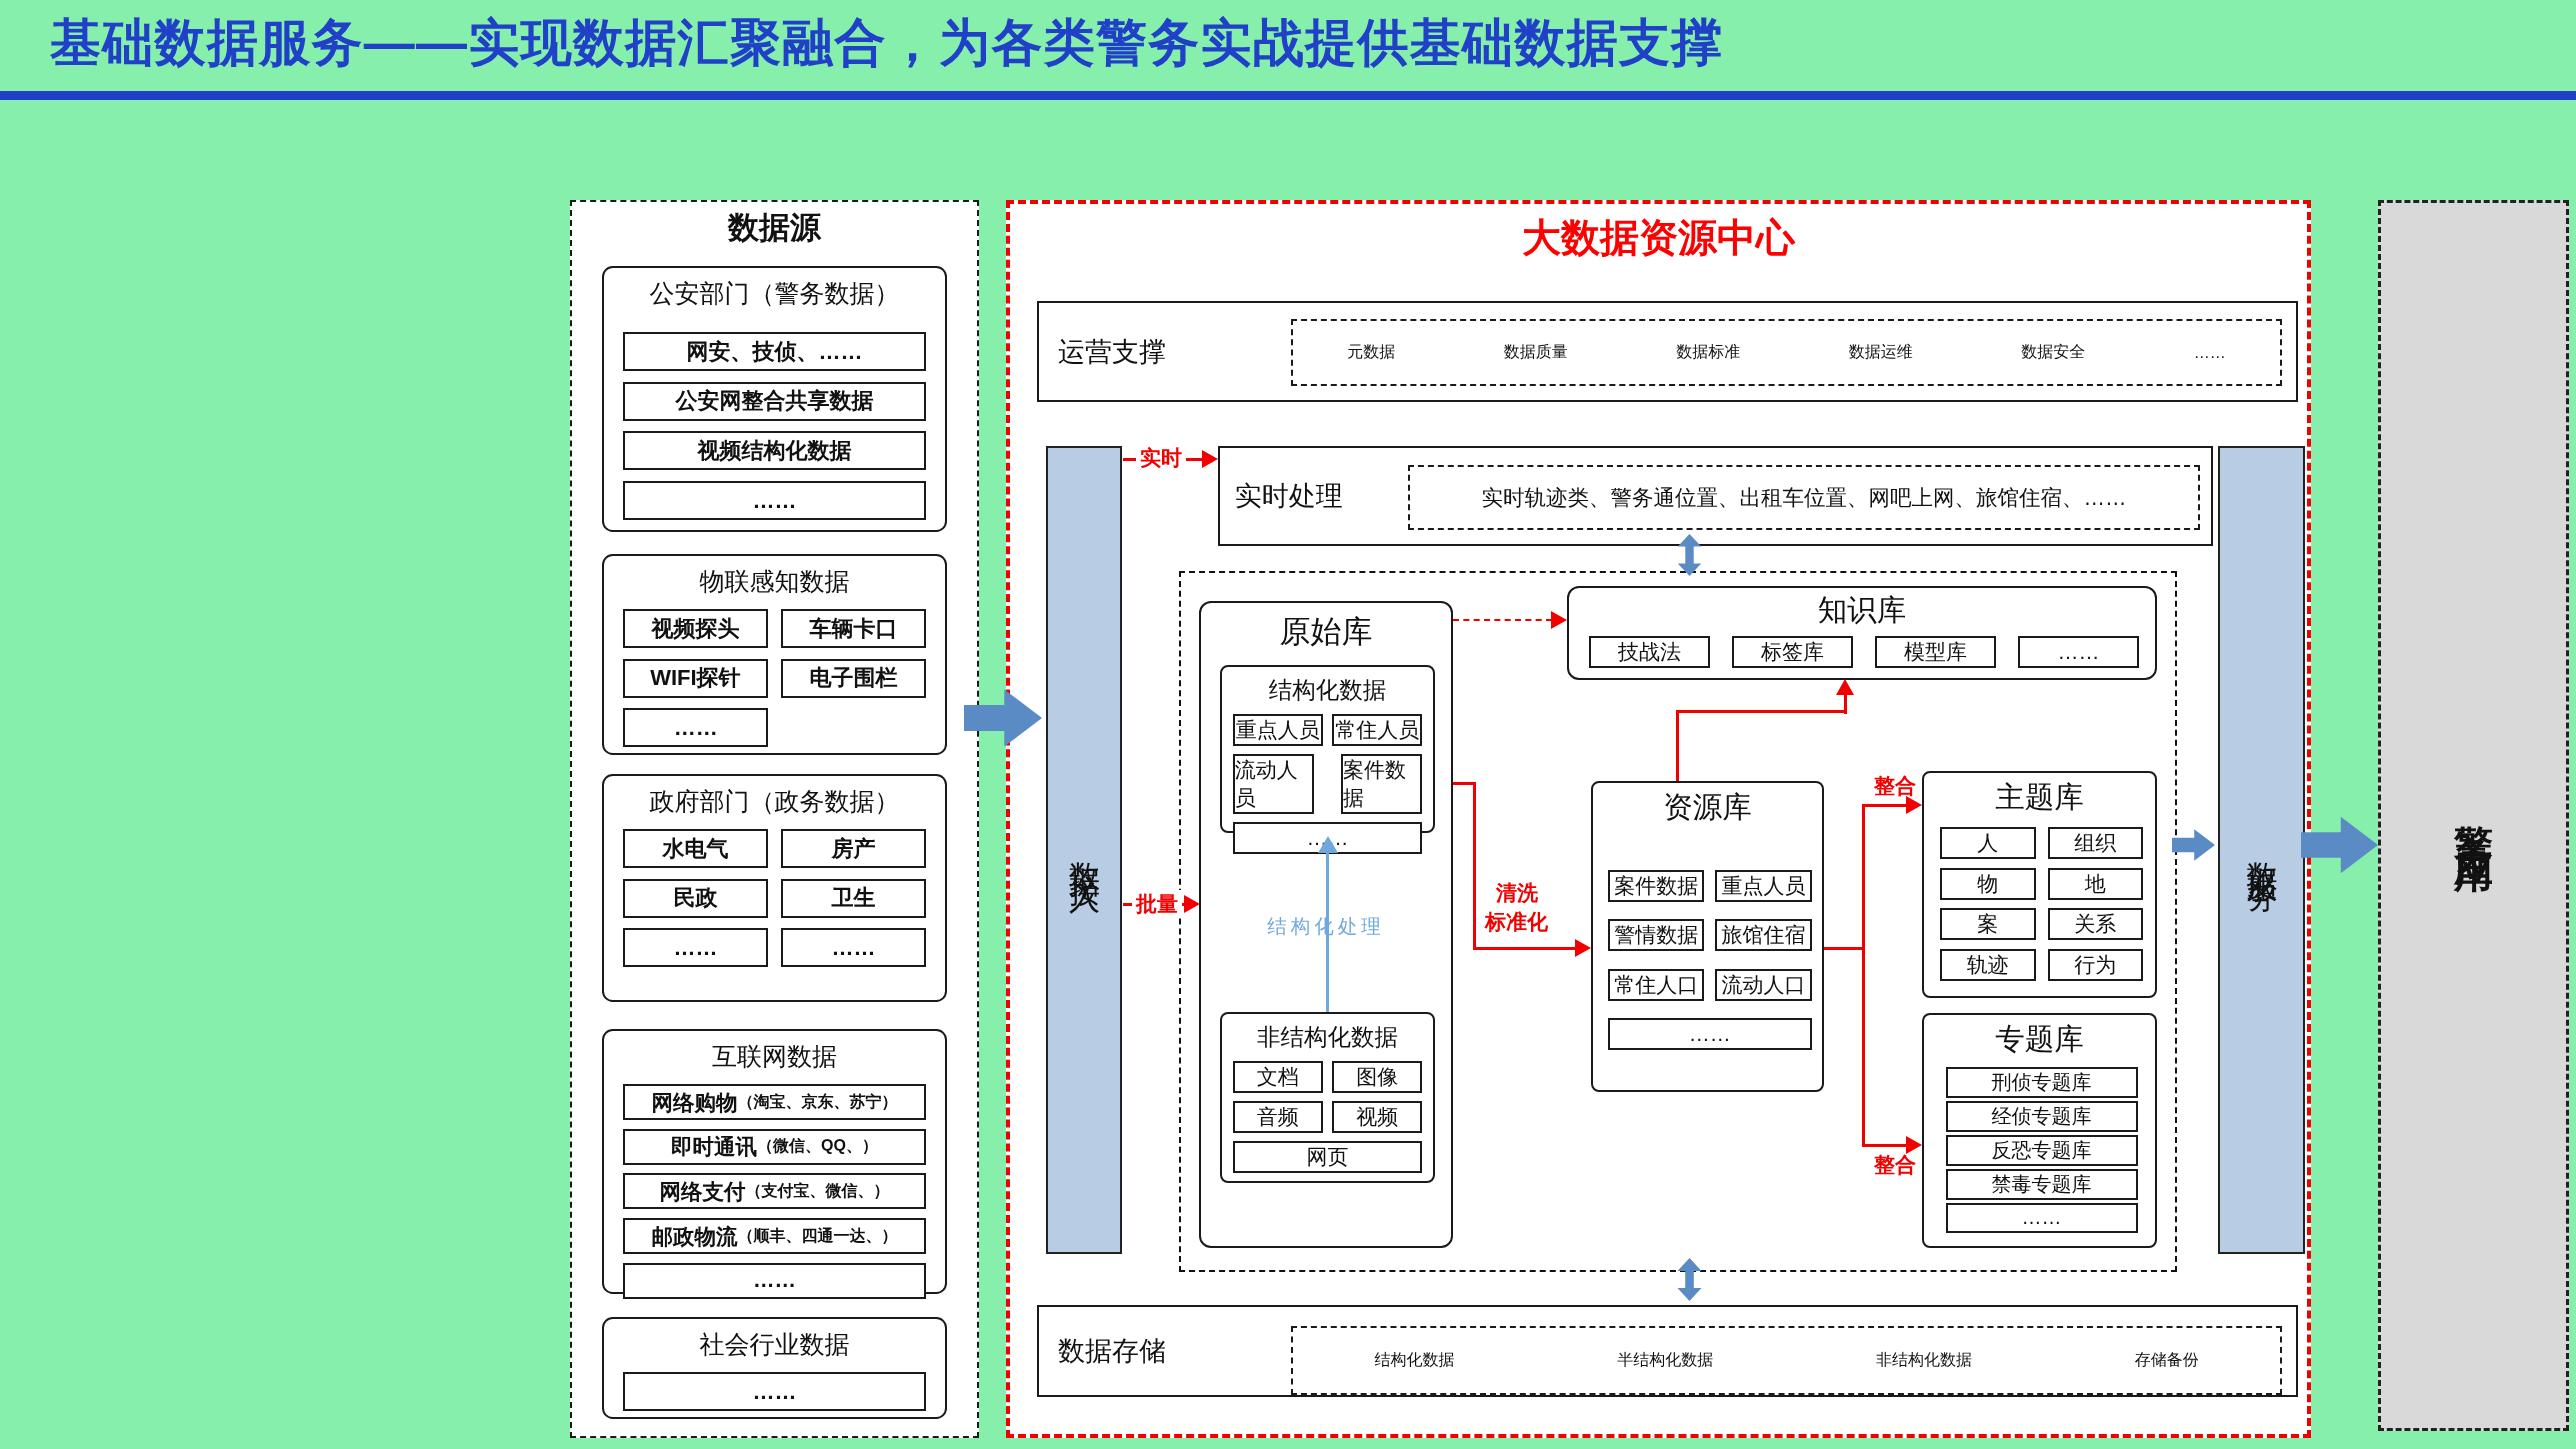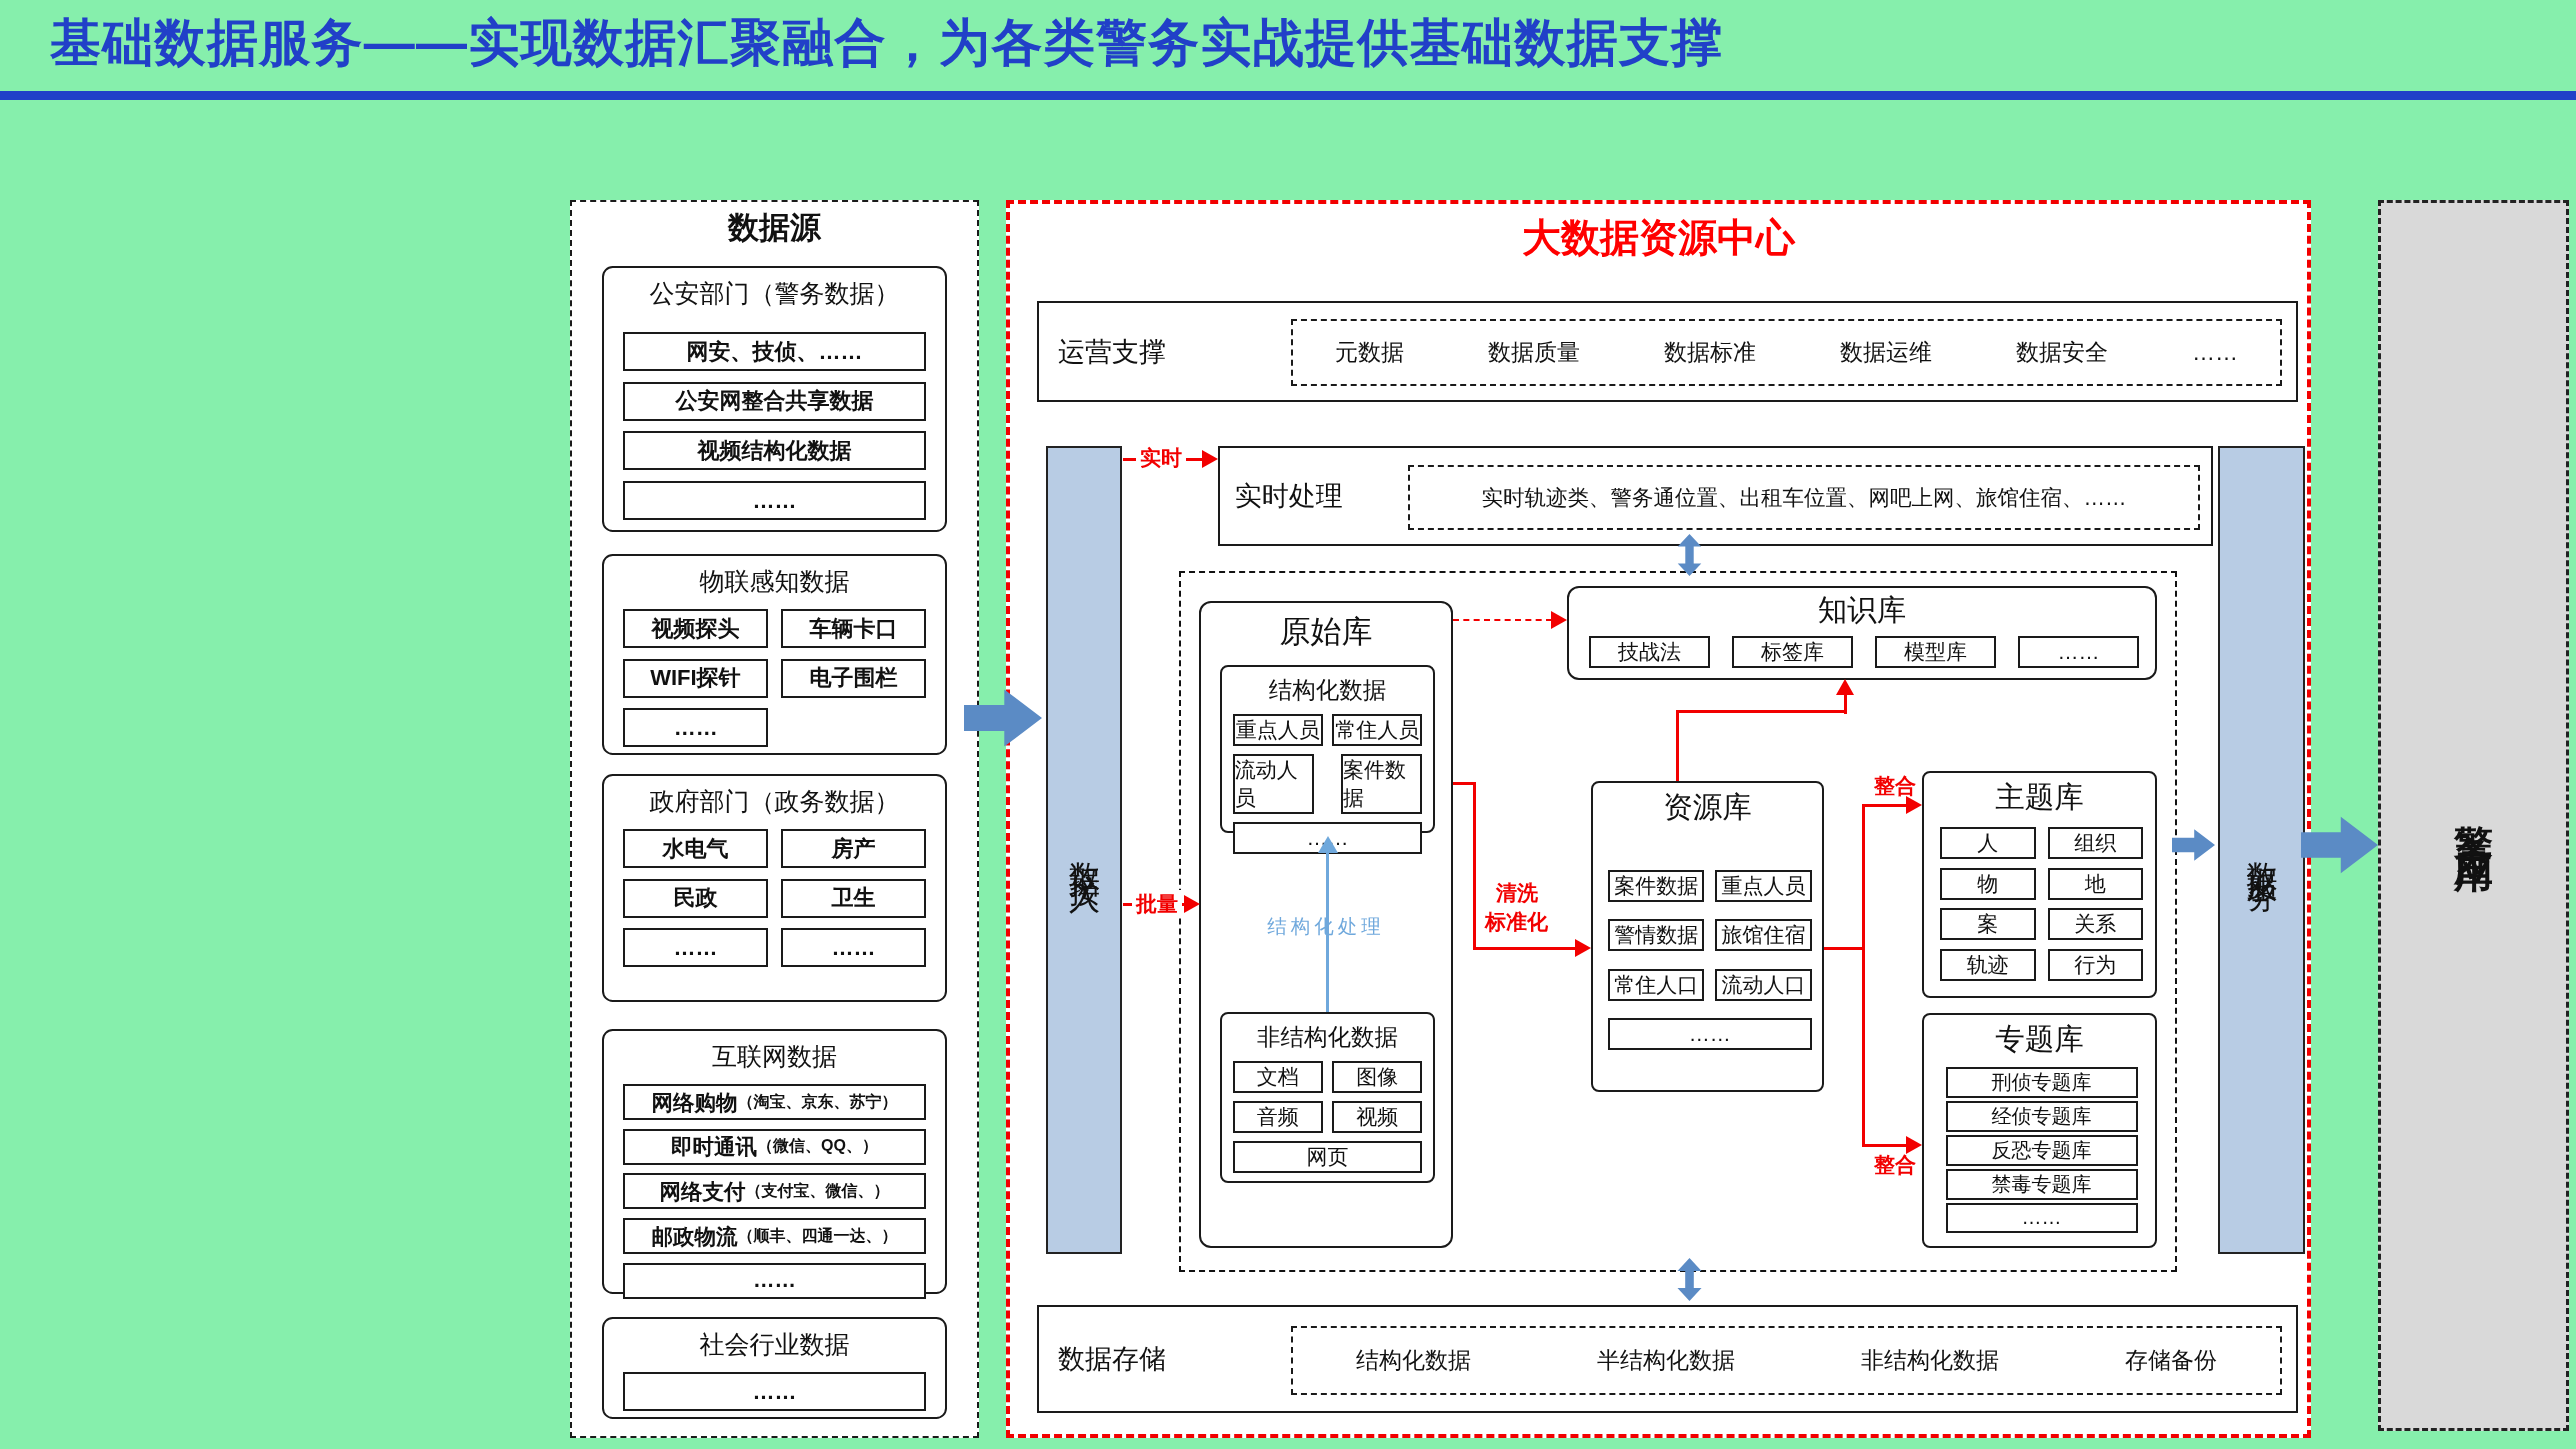--- a/index.html
+++ b/index.html
@@ -35,21 +35,21 @@
   .half{width:48%;}
 
   
   .center-panel{position:absolute;left:1006px;top:200px;width:1305px;height:1238px;
                 border:4px dashed #F20000;background:#fff;box-sizing:border-box;}
   .center-title{position:absolute;top:6.7px;left:0;width:100%;text-align:center;
                 font-size:39px;font-weight:bold;color:#FF0000;}
   .hrow{position:absolute;border:2.7px solid #1a1a1a;background:#fff;box-sizing:border-box;}
   .hrow-label{position:absolute;left:19px;top:50%;transform:translateY(-50%);font-size:27px;}
   .inner-dash{position:absolute;border:2px dashed #1a1a1a;box-sizing:border-box;
-              display:flex;align-items:center;justify-content:space-around;font-size:23px;}
+              display:flex;align-items:center;justify-content:space-around;font-size:16px;}
   .vbar{position:absolute;background:#B8CCE4;border:2px solid #222;box-sizing:border-box;
         display:flex;align-items:center;justify-content:center;}
   .vtext{writing-mode:vertical-rl;text-orientation:upright;letter-spacing:6.7px;font-size:31px;font-weight:500;}
 
   .lib{position:absolute;border:2px solid #1a1a1a;border-radius:12px;background:#fff;box-sizing:border-box;}
   .lib-title{position:absolute;top:5.4px;left:0;width:100%;text-align:center;font-size:29.5px;}
   .sub-box{position:absolute;border:2px solid #1a1a1a;border-radius:8px;background:#fff;box-sizing:border-box;
            display:flex;flex-direction:column;padding:5.4px 10.7px 9.4px;}
   .sub-title{text-align:center;font-size:23.5px;margin:1.3px 0 8px;}
   .mini{border:2px solid #1a1a1a;min-height:32px;display:flex;align-items:center;justify-content:center;
@@ -290,21 +290,21 @@
         <div class="mini" style="min-height:29.5px;font-size:20px;">反恐专题库</div>
         <div class="mini" style="min-height:29.5px;font-size:20px;">禁毒专题库</div>
         <div class="mini" style="min-height:29.5px;font-size:20px;">……</div>
       </div>
     </div>
 
     <div class="vbar" style="left:1208px;top:242px;width:87px;height:808px;">
       <div class="vtext">数据服务</div>
     </div>
 
-    <div class="hrow" style="left:27px;top:1101px;width:1261px;height:108px;">
+    <div class="hrow" style="left:27px;top:1101px;width:1261px;height:92px;">
       <div class="hrow-label">数据存储</div>
       <div class="inner-dash" style="left:252px;top:19px;width:991px;height:69px;">
         <span>结构化数据</span>
         <span>半结构化数据</span>
         <span>非结构化数据</span>
         <span>存储备份</span>
       </div>
     </div>
 
     <div class="rline" style="left:113px;top:254px;width:82px;height:2.7px;"></div>

